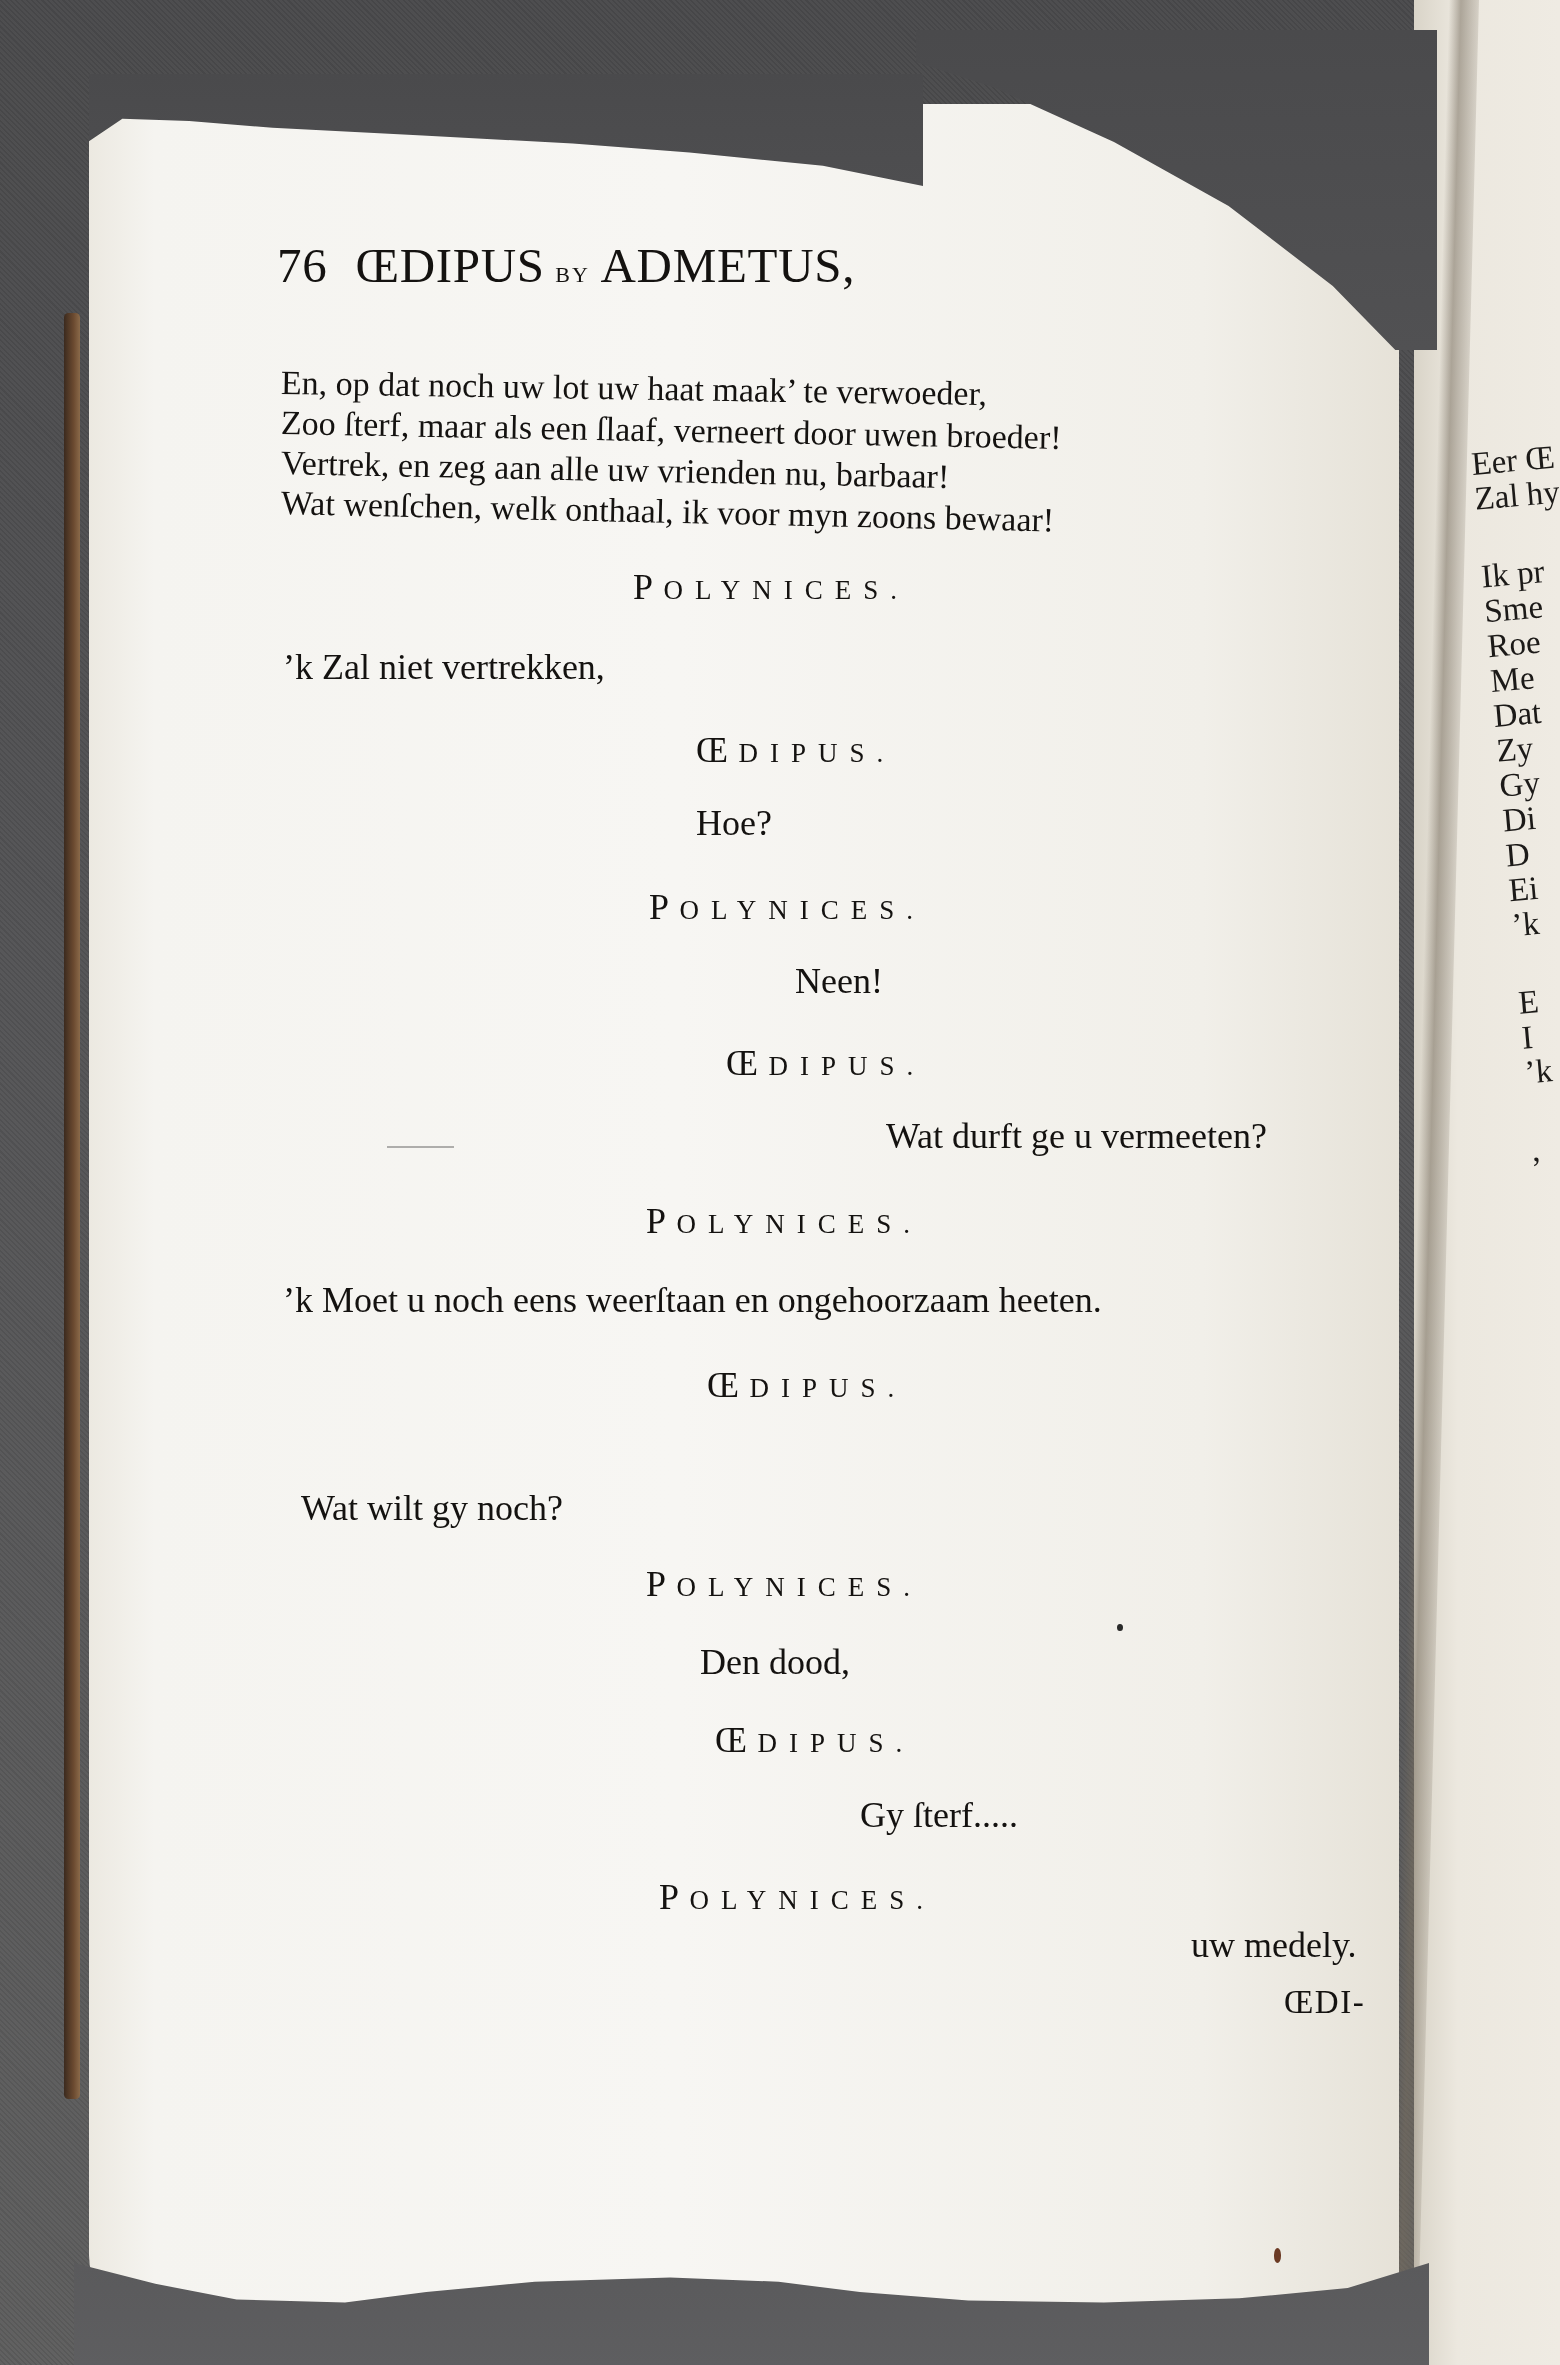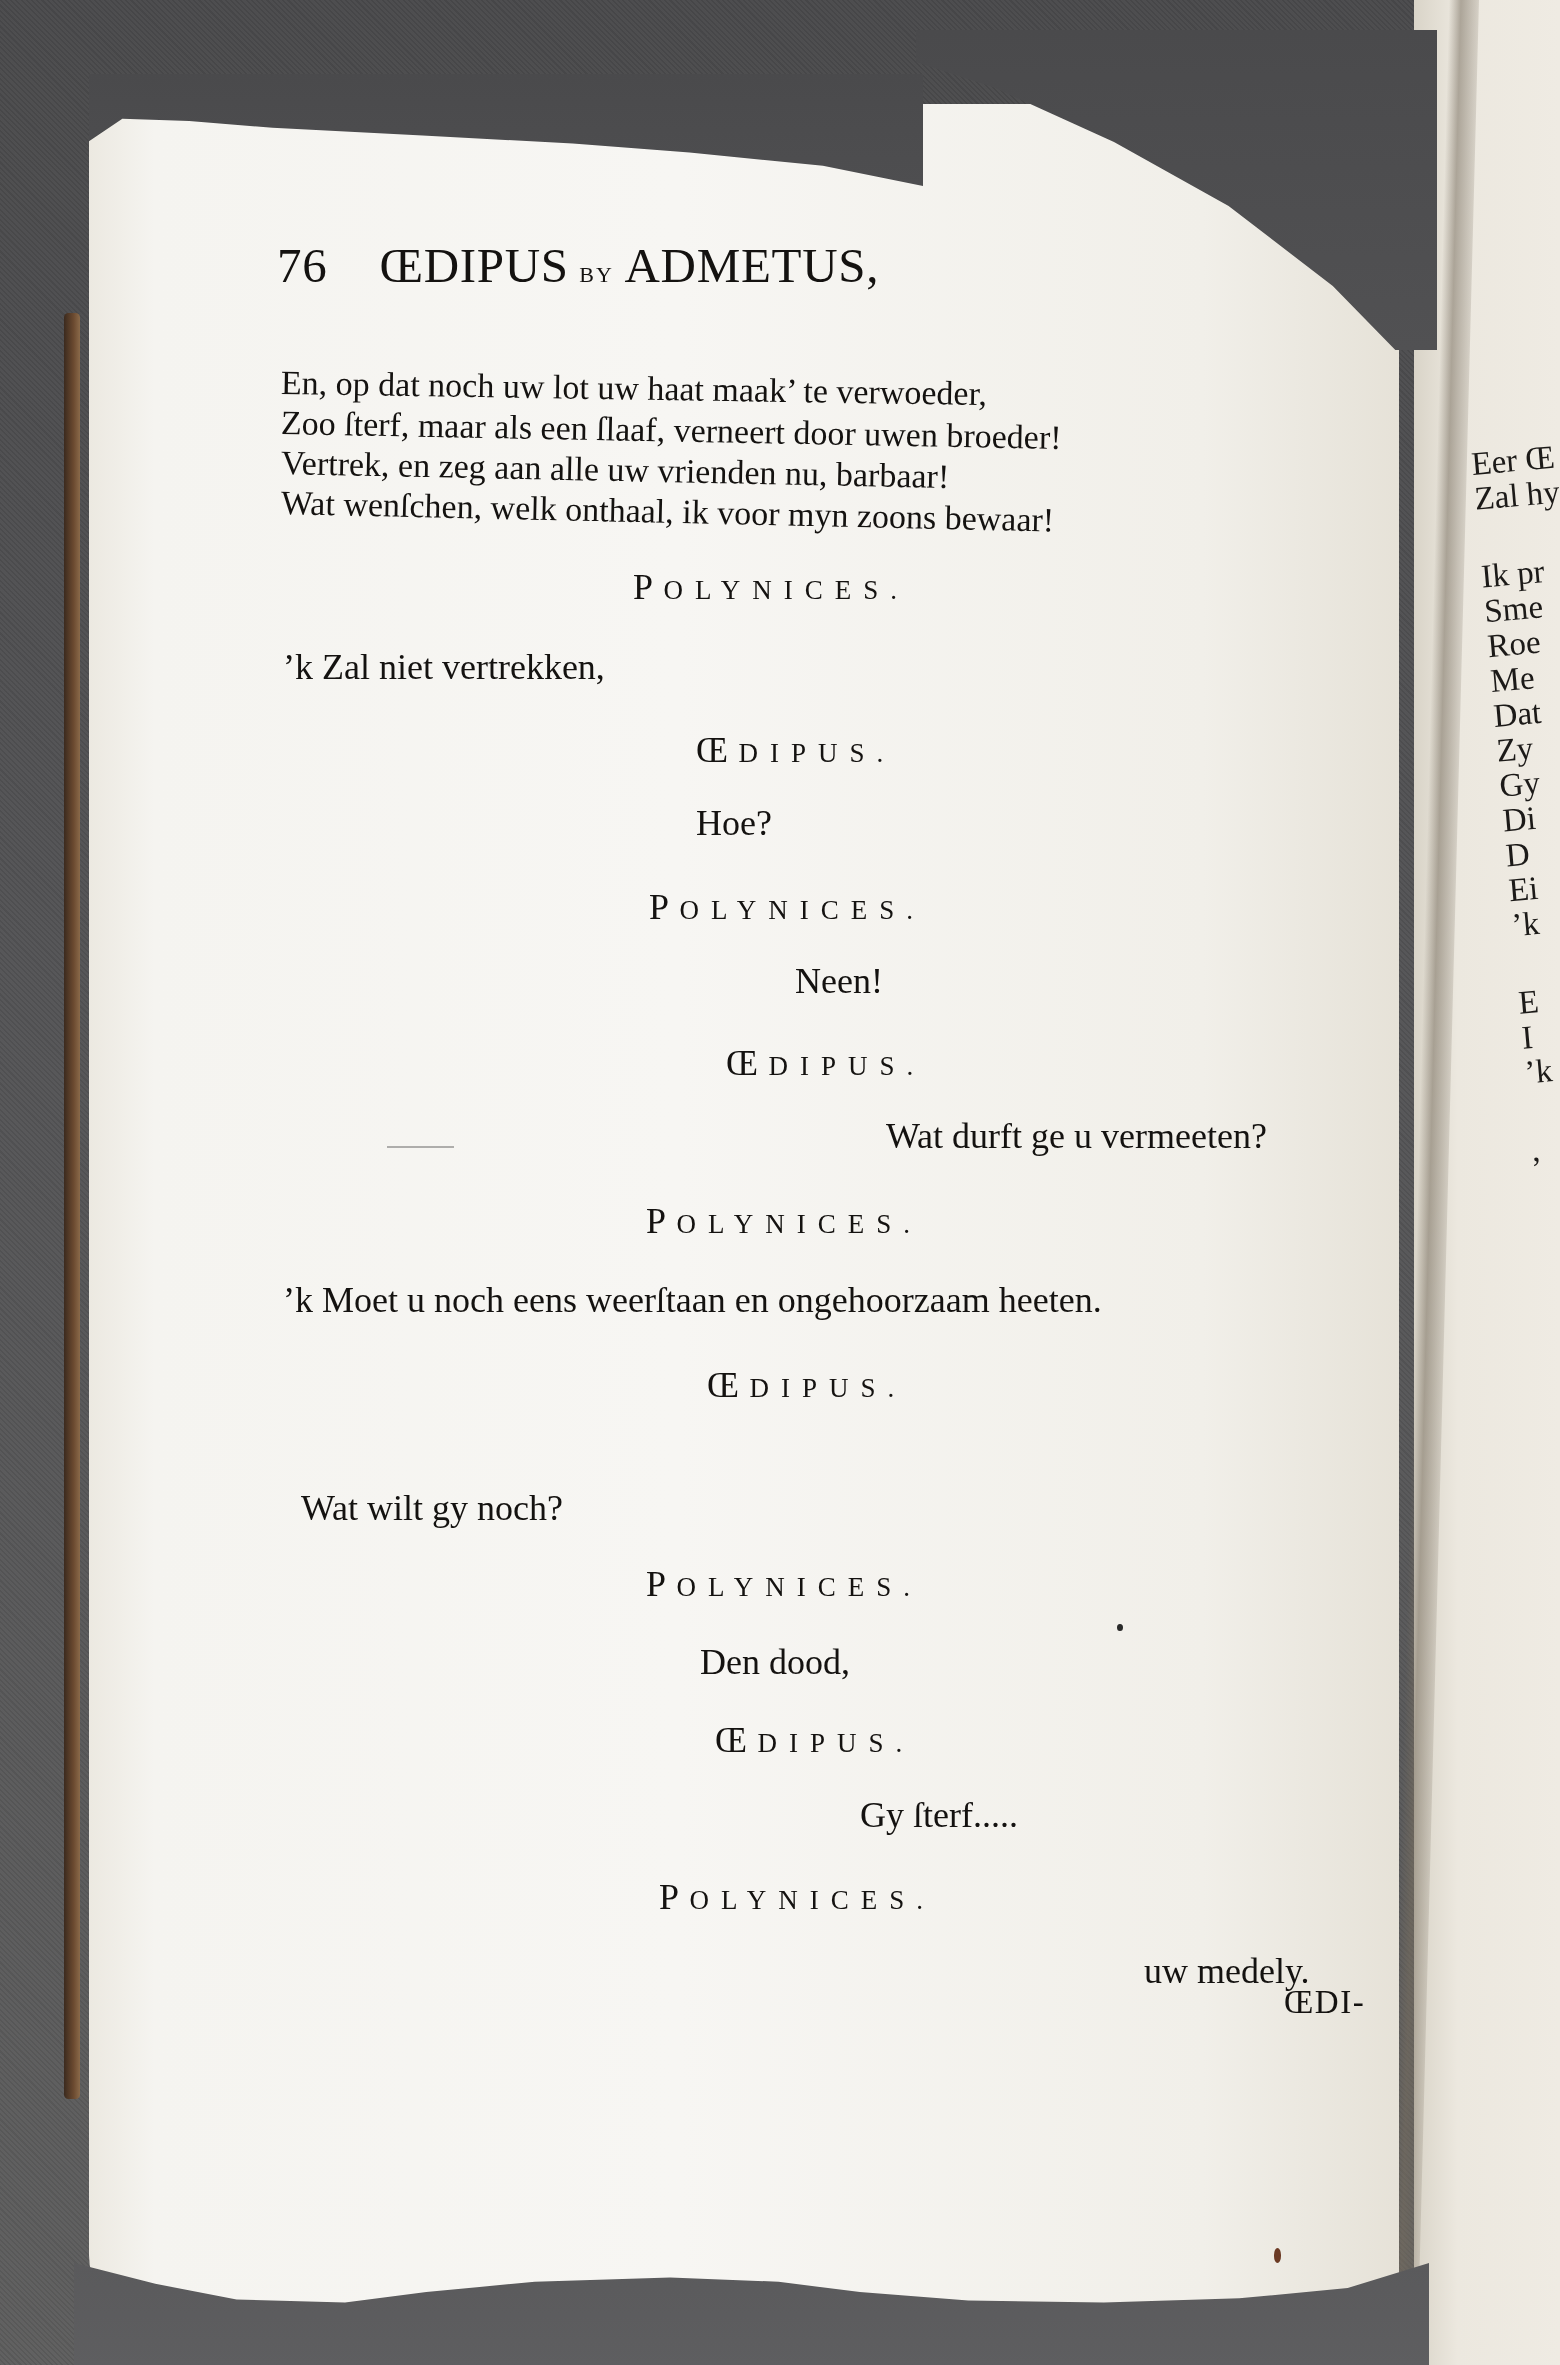--- a/index.html
+++ b/index.html
@@ -59,21 +59,21 @@
   }
   .right-text .gap { height: 43px; }
 
   
   .print {
     position: absolute; color: #141210;
     font-family: "Liberation Serif", "DejaVu Serif", serif;
     white-space: nowrap;
   }
   .running-head { left: 277px; top: 237px; font-size: 49px; letter-spacing: 0.7px; }
-  .running-head .pg { margin-right: 52px; }
+  .running-head .pg { margin-right: 28px; }
   .running-head .by { font-size: 31px; margin: 0 10.4px; font-variant: small-caps; letter-spacing: 2.2px; }
 
   .verse { left: 281px; top: 363px; font-size: 34px; line-height: 40px; }
   .verse .line { display: block; }
   .verse .l1 { transform: rotate(0.9deg); transform-origin: left center; }
   .verse .l2 { transform: rotate(1.1deg); transform-origin: left center; }
   .verse .l3 { transform: rotate(1.2deg); transform-origin: left center; }
   .verse .l4 { transform: rotate(1.3deg); transform-origin: left center; }
 
   .speaker { font-size: 27px; letter-spacing: 12px; }
@@ -156,17 +156,17 @@
   <div class="print speaker" style="left:707px;top:1364px;"><span class="cap">Œ</span><span>DIPUS.</span></div>
   <div class="print line-text" style="left:301px;top:1487px;text-align:right;">Wat wilt gy noch?</div>
 
   <div class="print speaker" style="left:646px;top:1563px;"><span class="cap">P</span><span>OLYNICES.</span></div>
   <div class="print line-text" style="left:700px;top:1641px;">Den dood,</div>
 
   <div class="print speaker" style="left:715px;top:1719px;"><span class="cap">Œ</span><span>DIPUS.</span></div>
   <div class="print line-text" style="left:860px;top:1794px;">Gy ſterf.....</div>
 
   <div class="print speaker" style="left:659px;top:1876px;"><span class="cap">P</span><span>OLYNICES.</span></div>
-  <div class="print line-text" style="left:1144px;top:1924px;margin-top:26px;">uw medely.</div>
+  <div class="print line-text" style="left:1191px;top:1924px;">uw medely.</div>
 
   <div class="print line-text" style="left:1284px;top:1984px;font-size:33px;letter-spacing:1.5px;">ŒDI-</div>
 </div>
 
 
 </body></html>

